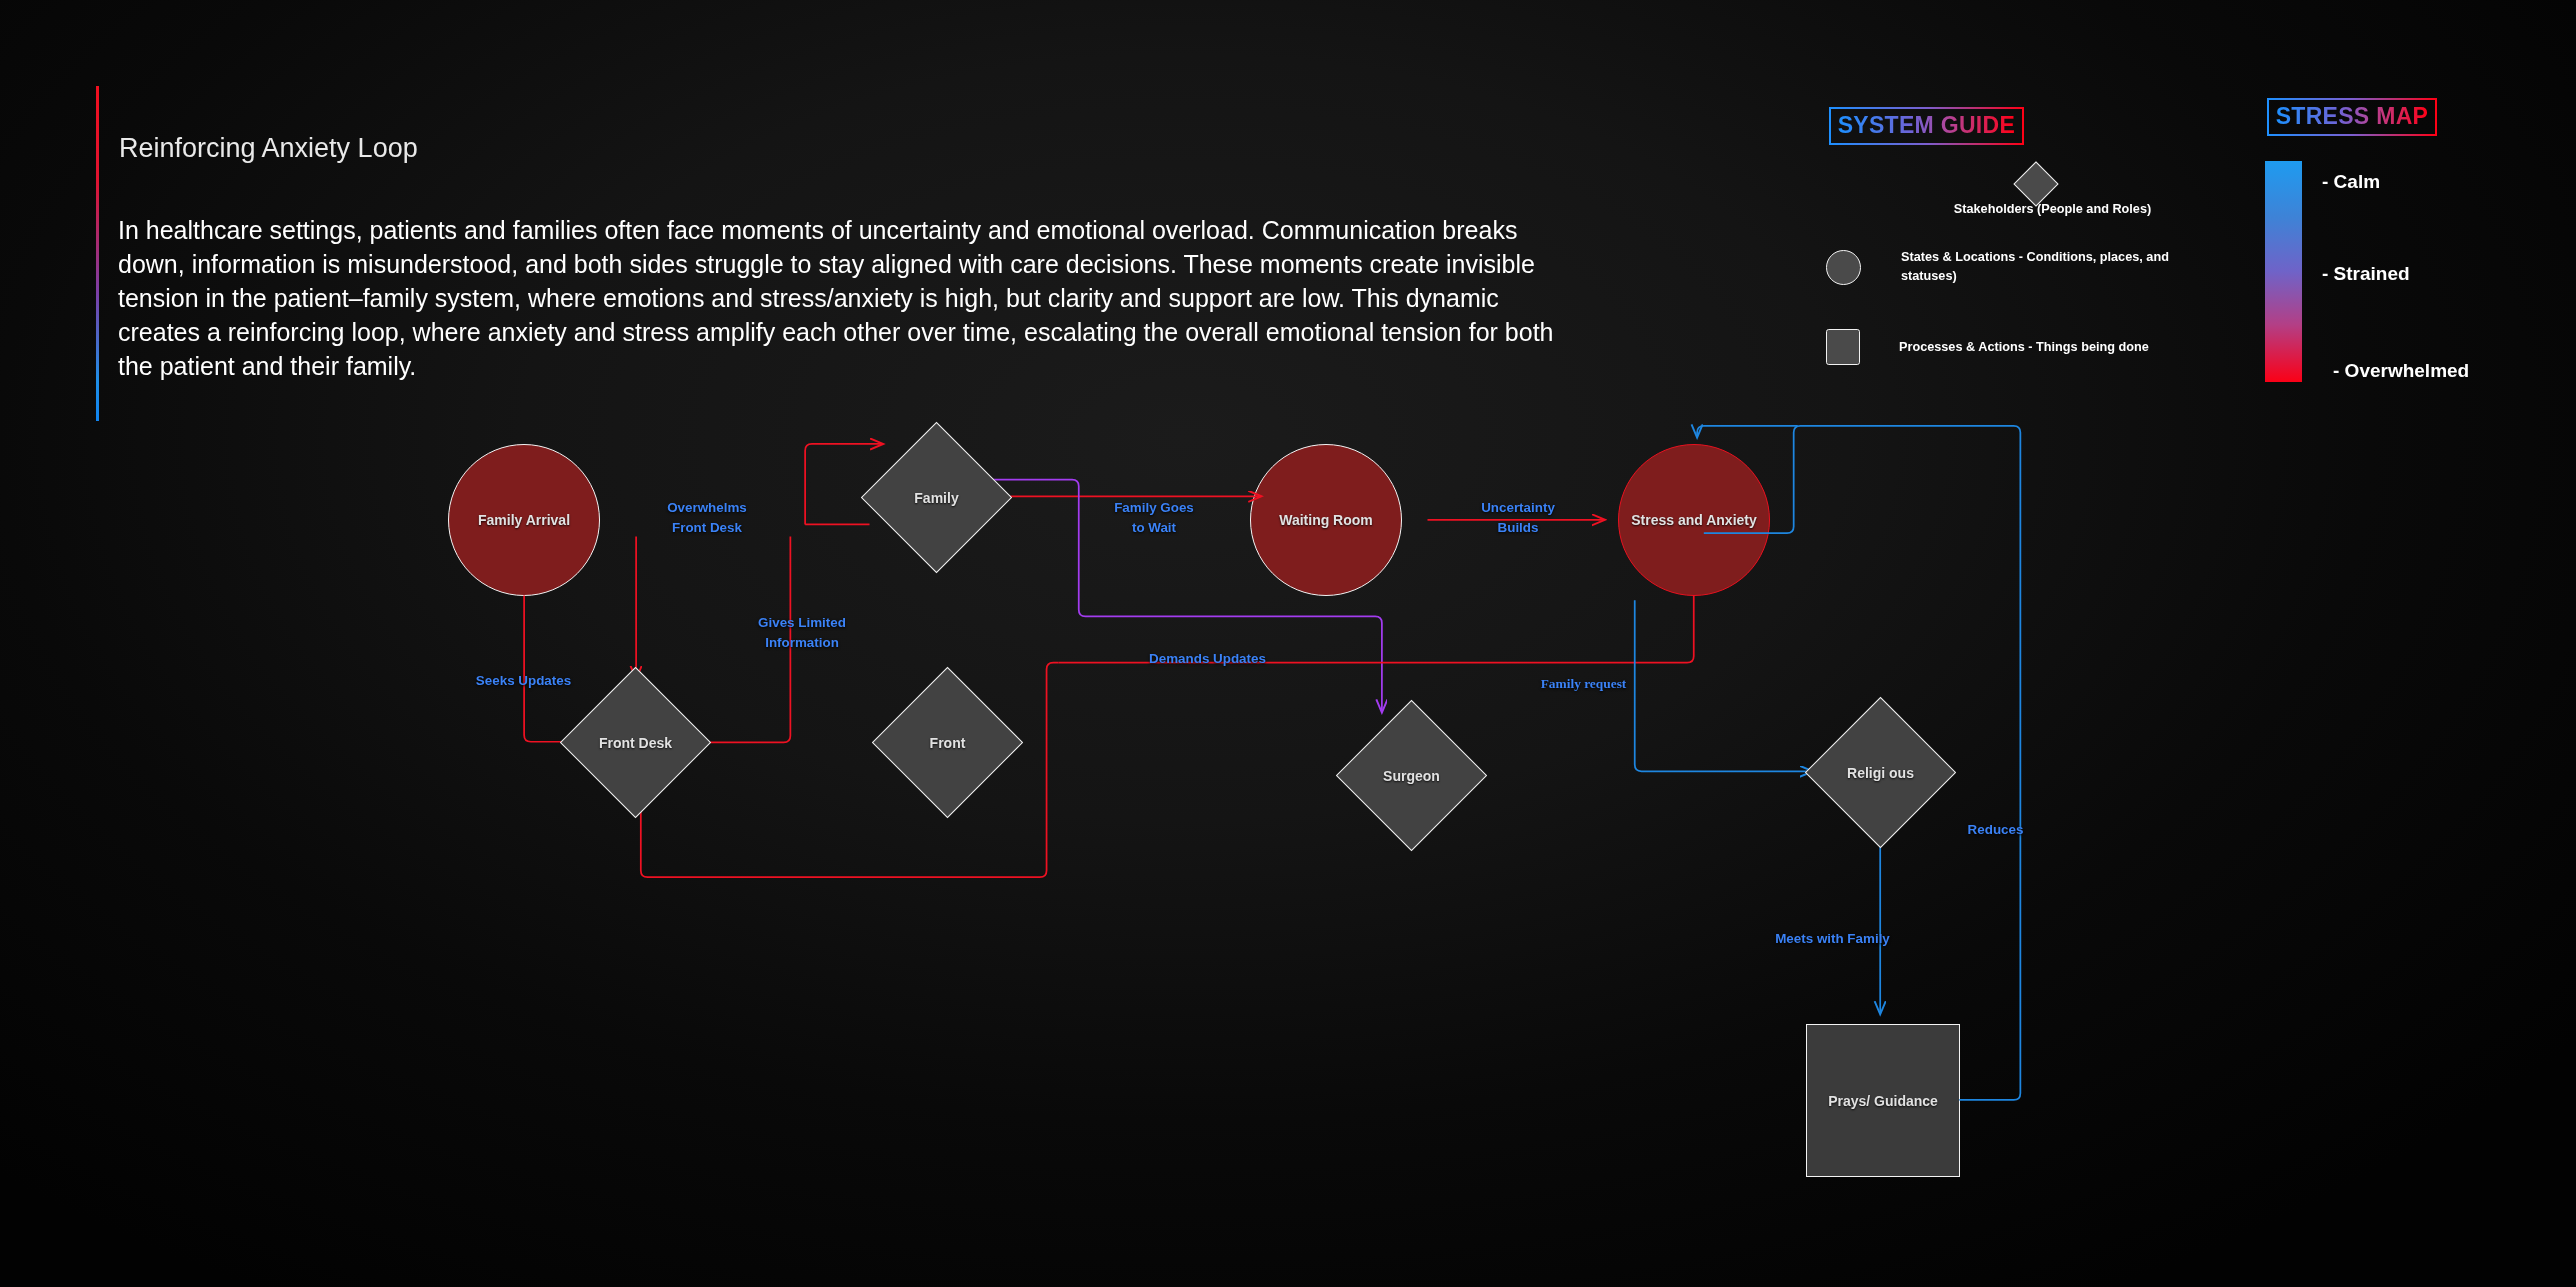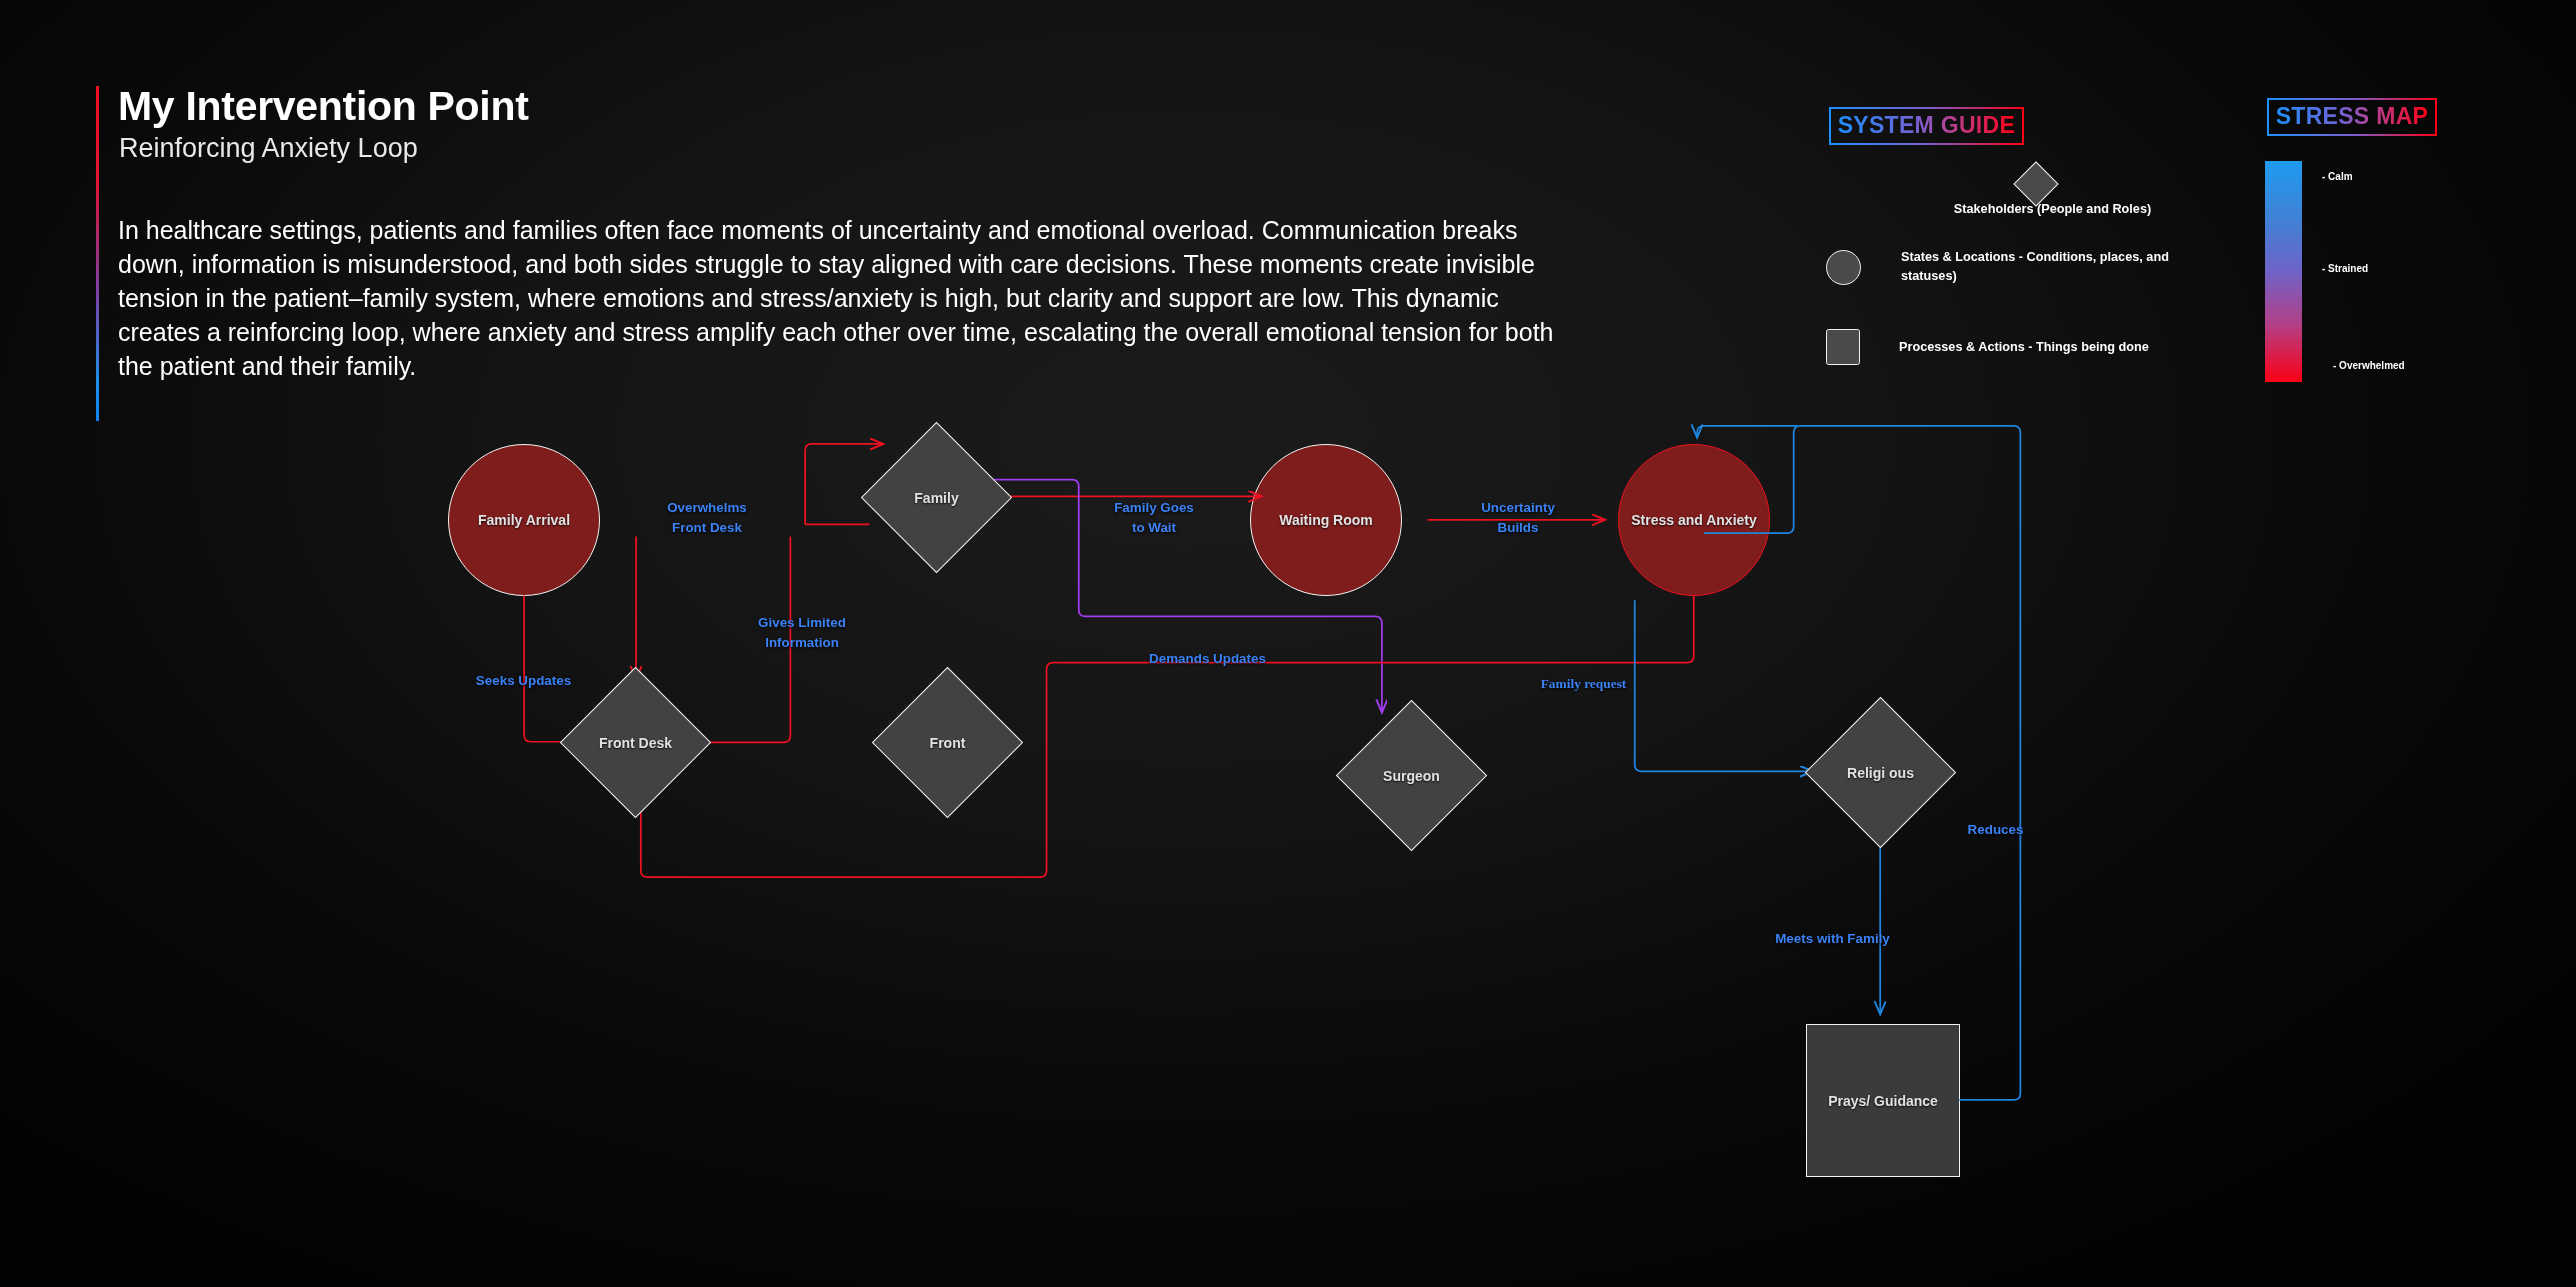--- a/index.html
+++ b/index.html
@@ -61,21 +61,21 @@
   #legend-row-processes{left:1826px;top:329px;width:429px;}
   #legend-row-stakeholders .lg-text{margin-left:24px;}
   #legend-row-states .lg-text{margin-left:40px;width:282px;}
   #legend-row-processes .lg-text{margin-left:39px;}
 
   
   #stress-scale-bar{
     position:absolute;left:2265px;top:161px;width:37px;height:221px;
     background:linear-gradient(to bottom,#1e9bf0 0%,#3f82d6 26%,#6f63c8 50%,#b33f86 74%,#fb0016 100%);
   }
-  .stress-label{position:absolute;font-size:10px;font-weight:bold;color:#ffffff;white-space:nowrap;}
+  .stress-label{position:absolute;font-size:19px;font-weight:bold;color:#ffffff;white-space:nowrap;}
   #stress-label-calm{left:2322px;top:171px;}
   #stress-label-strained{left:2322px;top:263px;}
   #stress-label-overwhelmed{left:2333px;top:360px;}
 
   
   .node{position:absolute;box-sizing:border-box;display:flex;align-items:center;justify-content:center;}
   .node .lbl{
     font-size:14px;font-weight:bold;color:#e2e2e2;text-align:center;line-height:20px;
     text-shadow:0 1.3px 2px rgba(0,0,0,.85);
     position:relative;z-index:2;pointer-events:none;
@@ -96,21 +96,20 @@
     z-index:6;
   }
   svg.edges{position:absolute;left:0;top:0;width:2576px;height:1287px;z-index:1;overflow:visible;}
 </style>
 </head>
 <body>
 
 <div class="canvas">
 
   <div id="accent-bar"></div>
-  <div id="page-title">My Intervention Point</div>
   <div id="page-subtitle">Reinforcing Anxiety Loop</div>
   <div id="intro-paragraph">In healthcare settings, patients and families often face moments of uncertainty and emotional overload. Communication breaks down, information is misunderstood, and both sides struggle to stay aligned with care decisions. These moments create invisible tension in the patient–family system, where emotions and stress/anxiety is high, but clarity and support are low. This dynamic creates a reinforcing loop, where anxiety and stress amplify each other over time, escalating the overall emotional tension for both the patient and their family.</div>
 
   <div class="legend-title" id="system-guide-title">
     <span>SYSTEM GUIDE</span>
   </div>
 
   <div class="legend-row" id="legend-row-stakeholders">
     <div class="lg-icon lg-diamond"></div>
     <div class="lg-text">Stakeholders (People and Roles)</div>

